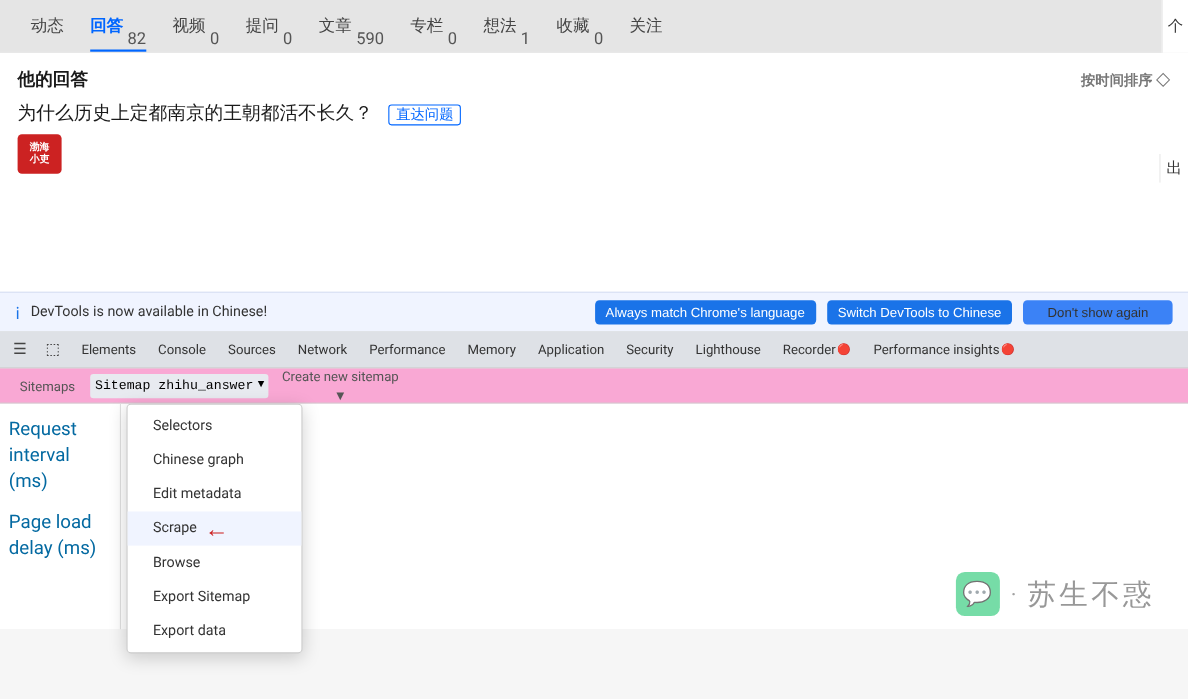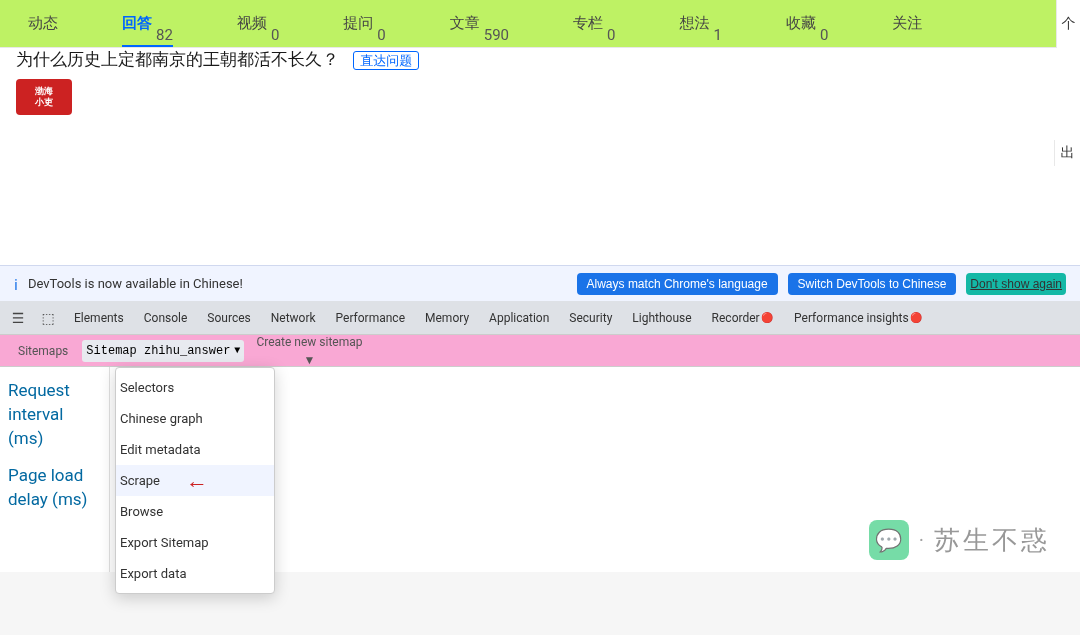--- a/index.html
+++ b/index.html
@@ -21,22 +21,21 @@
       overflow: hidden;
     }
 
     
     .zh-tab-bar {
       display: flex;
       align-items: center;
       border-bottom: 1px solid #e8e8e8;
       padding: 0 16px;
       height: 48px;
-      background: #bef264;
-      gap: 40px;
+      background: #e5e5e5;
     }
 
     .zh-tab {
       font-size: 15px;
       color: #444;
       padding: 0 12px;
       height: 100%;
       display: flex;
       align-items: center;
       cursor: pointer;
@@ -104,21 +103,21 @@
       cursor: pointer;
     }
 
     .zh-author-row {
       display: flex;
       align-items: center;
       gap: 8px;
     }
 
     .zh-avatar {
-      width: 56px;
+      width: 40px;
       height: 36px;
       border-radius: 4px;
       background: #cc2222;
       display: flex;
       align-items: center;
       justify-content: center;
       color: #fff;
       font-size: 11px;
       font-weight: bold;
       flex-shrink: 0;
@@ -172,28 +171,27 @@
       background: #1a73e8;
       color: #fff;
       border: none;
       border-radius: 4px;
       padding: 4px 10px;
       font-size: 12px;
       cursor: pointer;
     }
 
     .btn-gray {
-      background: #14b8a6;
+      background: #3b82f6;
       color: #333;
       border: none;
       border-radius: 4px;
-      padding: 4px 4px;
-      font-size: 12px;
-      cursor: pointer;
-      text-decoration: underline;
+      padding: 4px 22px;
+      font-size: 12px;
+      cursor: pointer;
     }
 
     
     .devtools-panel {
       background: #f0f0f0;
       width: 100%;
       position: relative;
     }
 
     
@@ -308,21 +306,21 @@
       background: #fff;
       border: 1px solid #ccc;
       border-radius: 4px;
       box-shadow: 0 4px 16px rgba(0,0,0,0.18);
       min-width: 160px;
       z-index: 100;
       padding: 4px 0;
     }
 
     .dropdown-item {
-      padding: 8px 4px;
+      padding: 8px 23px;
       font-size: 13px;
       color: #333;
       cursor: pointer;
       display: flex;
       align-items: center;
       position: relative;
     }
 
     .dropdown-item.highlighted {
       background: #f0f4ff;
@@ -398,20 +396,24 @@
     </div>
     <div class="zh-tab">
       <span>关注</span>
     </div>
 
     <div style="position:absolute;right:0;top:0;height:48px;width:24px;background:#fff;display:flex;align-items:center;justify-content:center;font-size:14px;color:#333;border-left:1px solid #e8e8e8;">
       <span>个</span>
     </div>
   </div>
 
+  <div class="zh-section-header">
+    <span>他的回答</span>
+    <span class="zh-sort">按时间排序 ◇</span>
+  </div>
 
   <div class="zh-answer-card">
     <div class="zh-answer-title">
       <span>为什么历史上定都南京的王朝都活不长久？</span>
       <span class="link-btn">直达问题</span>
     </div>
     <div class="zh-author-row">
       <div class="zh-avatar" style="font-size:9px;text-align:center;line-height:1.2;">渤海<br>小吏</div>
     </div>
   </div>

